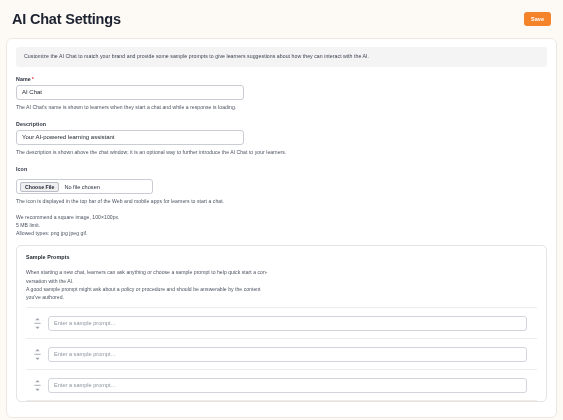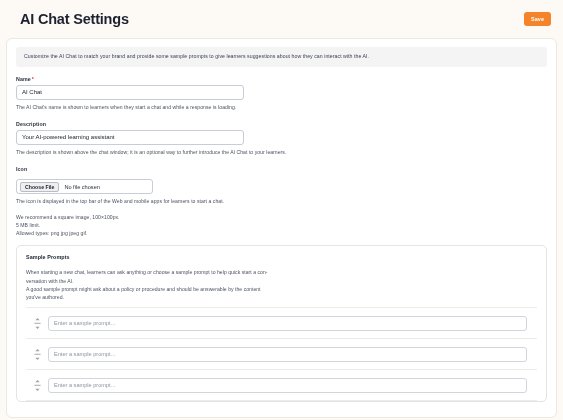--- a/index.html
+++ b/index.html
@@ -33,21 +33,21 @@
     align-items: center;
     justify-content: space-between;
     box-sizing: border-box;
   }
   .page-title {
     font-size: 14.5px;
     font-weight: bold;
     letter-spacing: -0.2px;
     color: #1c2230;
     line-height: 1;
-    margin: 8px;
+    margin: 0;
   }
   .save-button {
     background: #f5832a;
     color: #ffffff;
     border: none;
     border-radius: 3px;
     font-size: 5.5px;
     font-weight: bold;
     font-family: "Liberation Sans", sans-serif;
     padding: 0;

